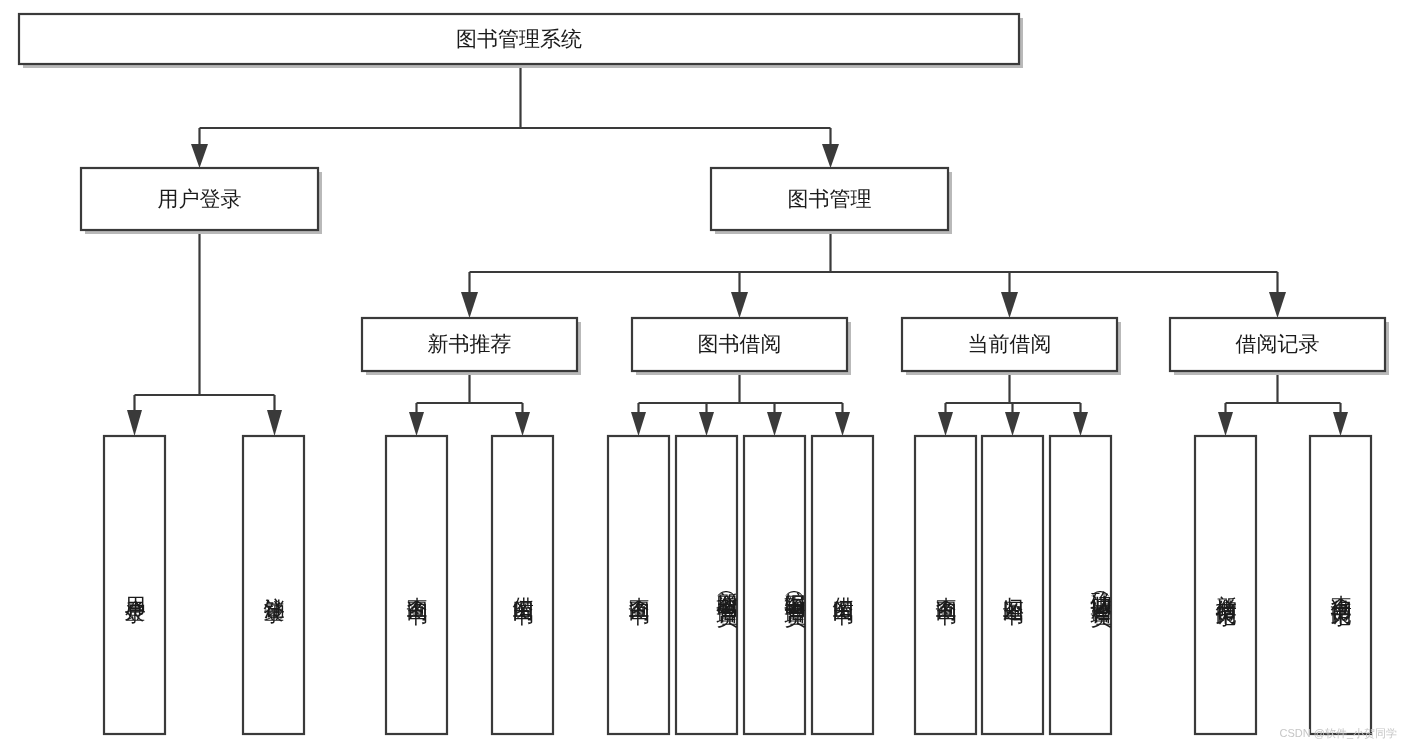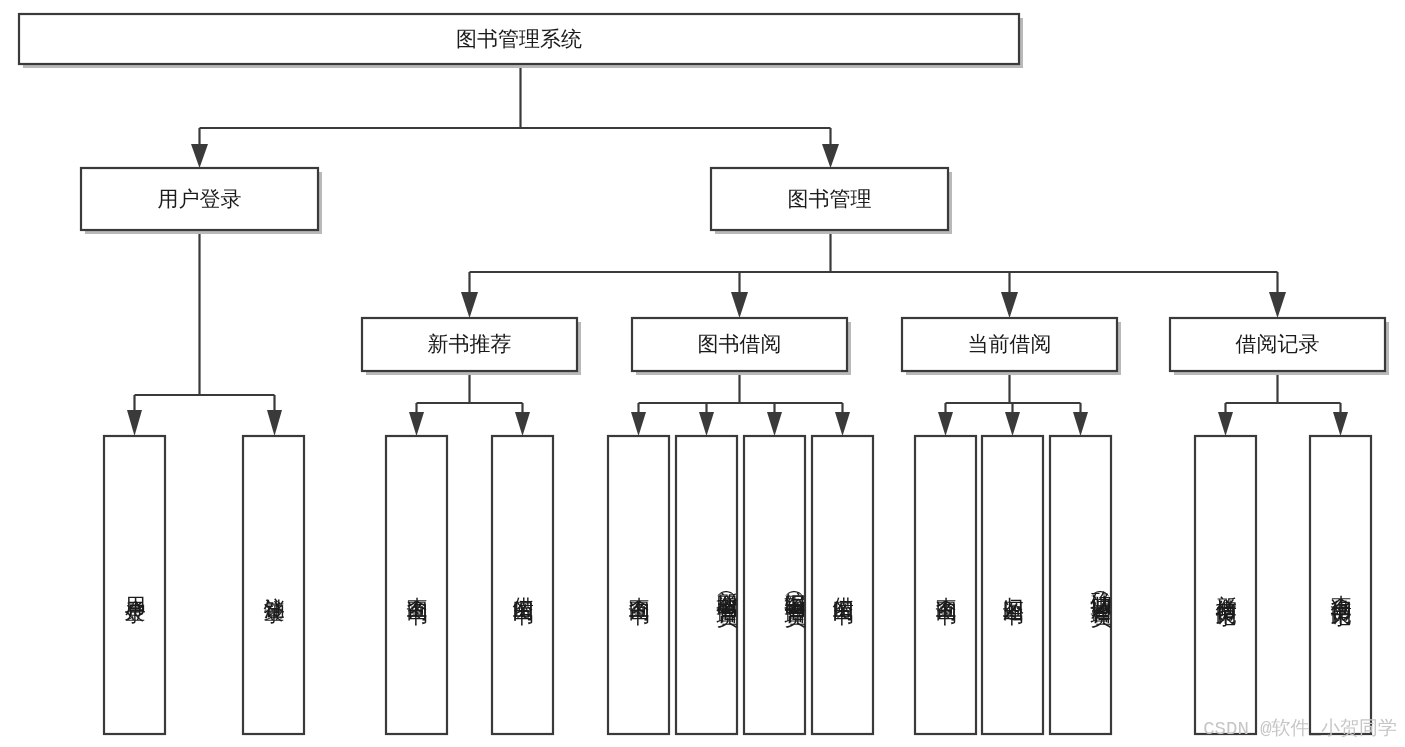--- a/index.html
+++ b/index.html
@@ -59,22 +59,22 @@
     line-height: 1.02;
     color: #1b1b1b;
     letter-spacing: 2.5px;
     white-space: nowrap;
     pointer-events: none;
   }
   .watermark {
     position: absolute;
     right: 8px;
     bottom: 6px;
-    font-family: Liberation Mono, monospace;
-    font-size: 19px;
+    font-family: Liberation Sans, sans-serif;
+    font-size: 11px;
     color: #c6c6c6;
     white-space: nowrap;
   }
 </style>
 </head>
 <body>
 
 <div id="diagram-root">
 
   <svg id="flow-svg" viewBox="0 0 1405 747">

